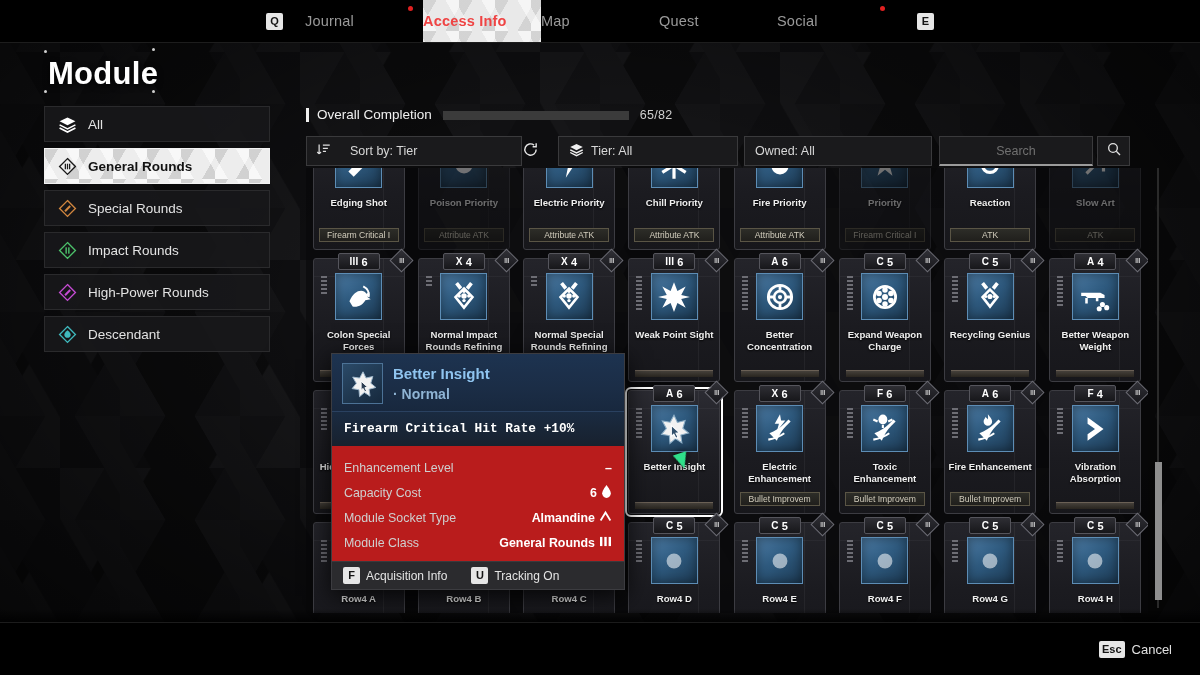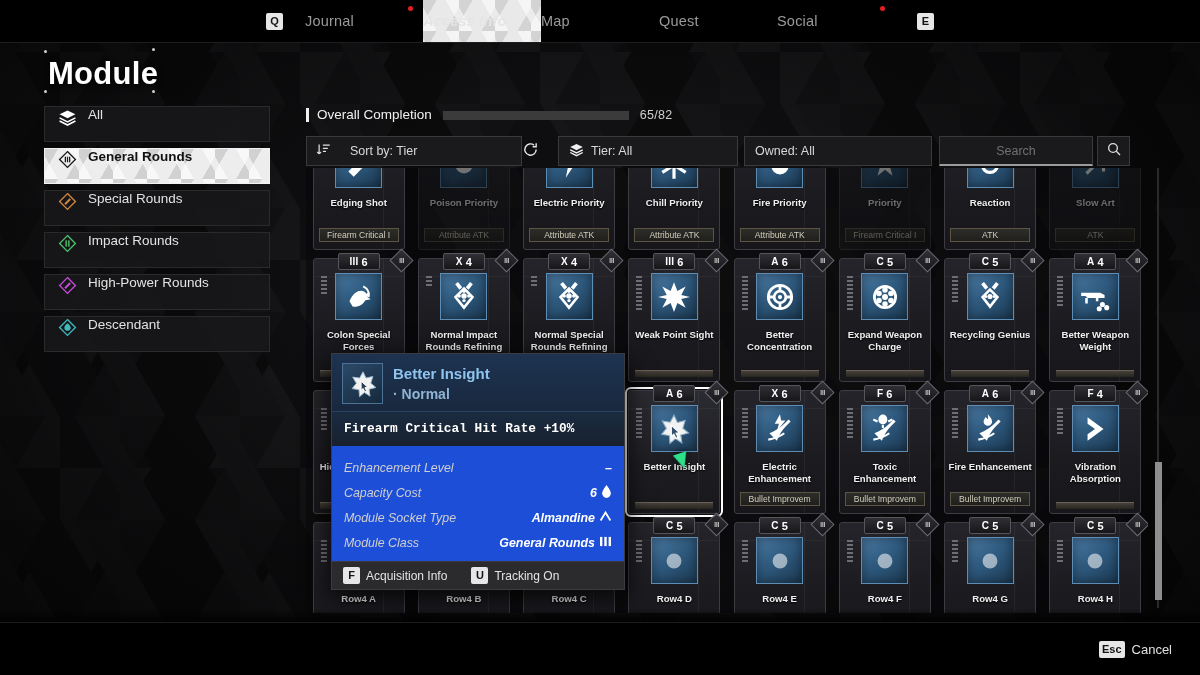--- a/index.html
+++ b/index.html
@@ -36,21 +36,21 @@
     display: inline-flex; align-items: center; justify-content: center;
     min-width: 17px; height: 17px; padding: 0 3px;
     background: #e6e6e6; color: #141414; border-radius: 2px;
     font-size: 11px; font-weight: bold; line-height: 1;
   }
   .keyslot { display: flex; align-items: center; padding: 0 22px; }
   .tab {
     position: relative; display: flex; align-items: center; 
     width: 118px; height: 42px; font-size: 14.5px; color: #9a9a9a; letter-spacing: .2px;
   }
-  .tab.active { color: #e5e5e5; font-weight: bold; font-style: italic; }
+  .tab.active { color: #ef4444; font-weight: bold; }
   .tab.active .tabbg {
     position: absolute; inset: 0;
     background-color: #e9e9e9;
     background-image:
       linear-gradient(60deg, rgba(255,255,255,.55) 25%, transparent 25.5%, transparent 74.5%, rgba(255,255,255,.55) 75%),
       linear-gradient(-60deg, rgba(190,190,190,.5) 25%, transparent 25.5%, transparent 74.5%, rgba(190,190,190,.5) 75%);
     background-size: 36px 31px, 36px 31px;
   }
   .tab span.lbl { position: relative; z-index: 2; }
   .notif-dot {
@@ -63,21 +63,21 @@
   .page-title {
     position: absolute; left: 48px; top: 56px;
     font-size: 31px; font-weight: bold; letter-spacing: .3px; color: #fff;
     text-shadow: 0 2px 6px rgba(0,0,0,.9);
   }
   .title-deco { position:absolute; width:3px; height:3px; background:#cfcfcf; border-radius:50%; }
 
   
   .catlist { position: absolute; left: 44px; top: 106px; width: 226px; }
   .cat {
-    position: relative; display: flex; align-items: flex-start; gap: 11px;
+    position: relative; display: flex; align-items: center; gap: 11px;
     height: 36px; margin-bottom: 6px; padding-left: 12px;
     background: rgba(24,24,26,.88);
     border: 1px solid #2a2a2c;
     font-size: 13.5px; color: #e2e2e2;
   }
   .cat.active {
     color: #121212; font-weight: bold; border-color: #f2f2f2;
     background-color: #ededed;
     background-image:
       linear-gradient(60deg, rgba(255,255,255,.6) 25%, transparent 25.5%, transparent 74.5%, rgba(255,255,255,.6) 75%),
@@ -226,21 +226,21 @@
   }
   .tt-title { font-size: 15px; font-weight: bold; color: #8fc4ef; line-height: 17px; }
   .tt-sub { font-size: 14px; color: #8fb4d4; margin-top: 4px; font-weight: bold; }
   .tt-effect {
     position: relative; padding: 9px 12px 10px 12px;
     font-size: 12.8px; font-weight: bold; color: #fff;
     background: linear-gradient(180deg,#1a2b41,#18212e);
     border-top: 1px solid #2a4160;
     font-family: Liberation Mono, monospace;
   }
-  .tt-rows { position: relative; padding: 9px 12px 6px 12px; background: #1d4ed8; font-style: italic; }
+  .tt-rows { position: relative; padding: 9px 12px 6px 12px; background: #b91c1c; }
   .tt-row { display: flex; justify-content: space-between; align-items: center; height: 25px; font-size: 12.4px; }
   .tt-row .k { color: #cfcfcf; }
   .tt-row .v { color: #fff; font-weight: bold; display: flex; align-items: center; gap: 4px; }
   .tt-foot {
     position: relative; display: flex; align-items: center; gap: 10px;
     height: 28px; padding: 0 11px; background: #2b2b2e; border-top: 1px solid #3a3a3e;
   }
   .tt-foot .item { display: flex; align-items: center; gap: 6px; font-size: 12px; color: #e4e4e4; }
   .tt-foot .item + .item { margin-left: 14px; }
 

